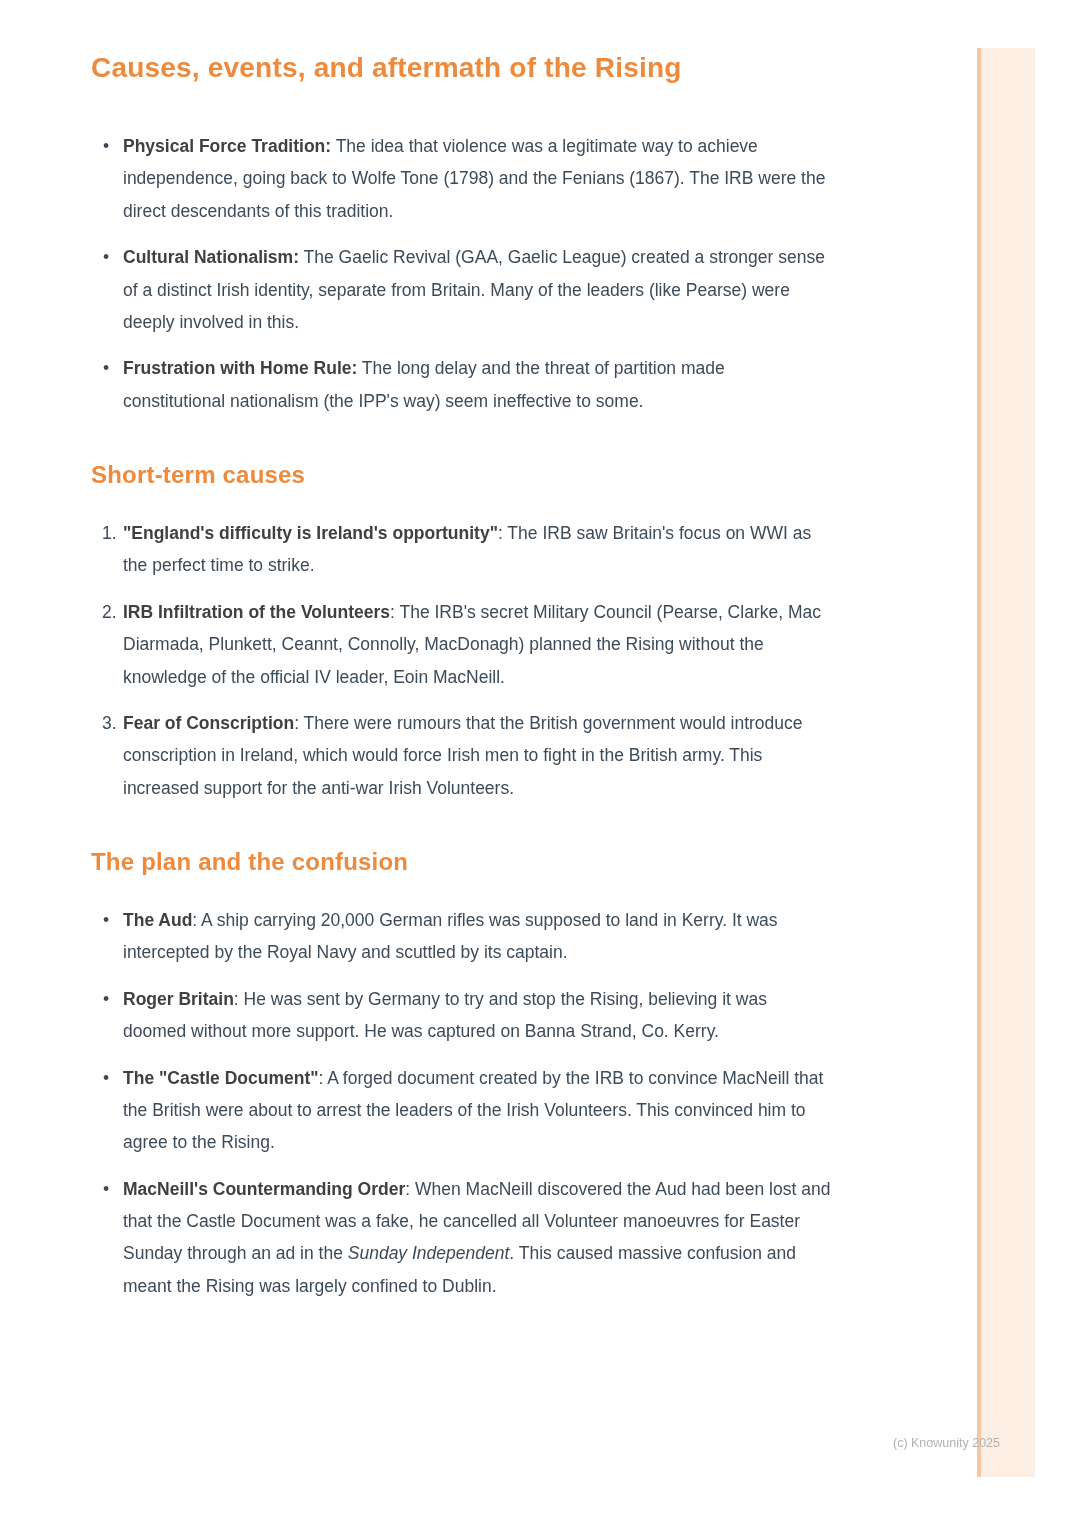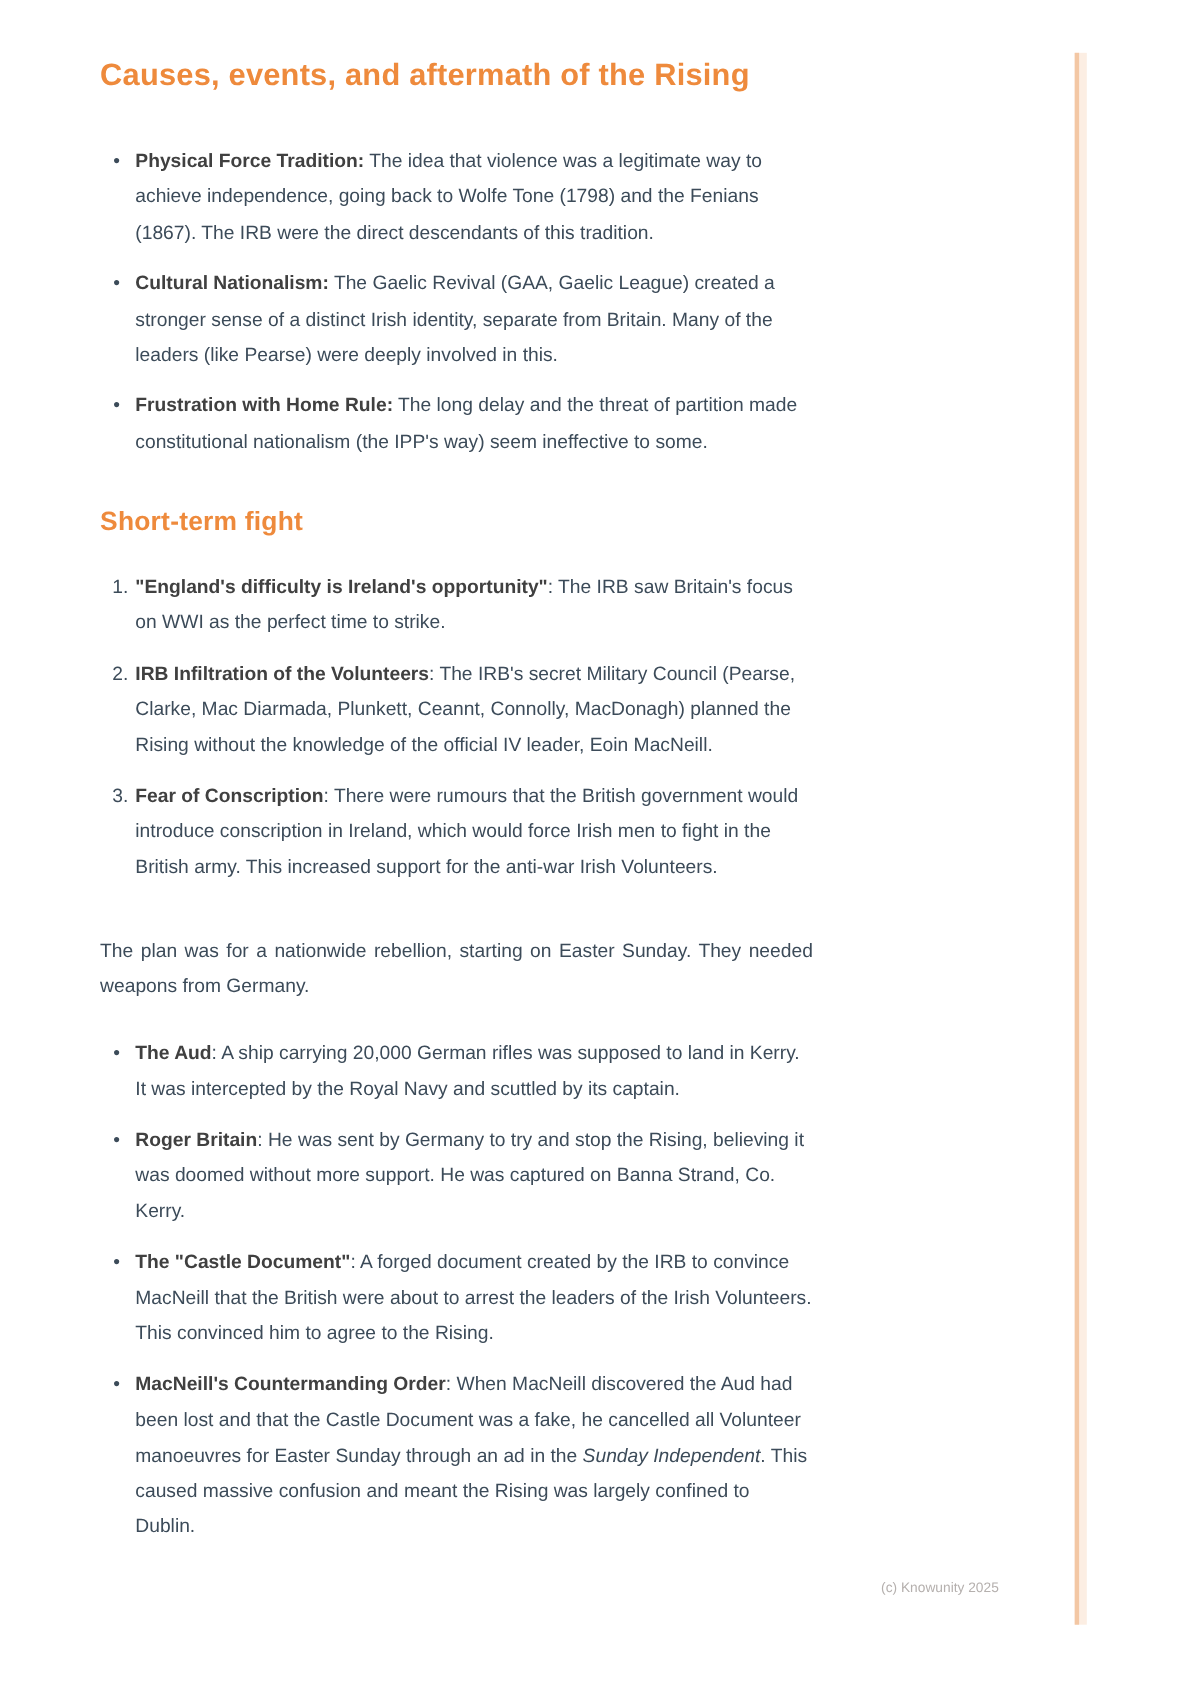--- a/index.html
+++ b/index.html
@@ -1,18 +1,18 @@
 <!DOCTYPE html>
 <html><head>
 <meta charset="utf-8">
 <style>
   html, body { margin: 0; padding: 0; background: #ffffff; }
   .page {
     position: relative;
-    width: 988px;
+    width: 1080px;
     height: 1528px;
     background: #ffffff;
     overflow: hidden;
     font-family: "Liberation Sans", "DejaVu Sans", sans-serif;
   }
   .side-bar {
     position: absolute;
     top: 48px;
     left: 977px;
     width: 54px;
@@ -95,39 +95,39 @@
           <span class="li-text"><span class="lead">Cultural Nationalism:</span><span> The Gaelic Revival (GAA, Gaelic League) created a stronger sense of a distinct Irish identity, separate from Britain. Many of the leaders (like Pearse) were deeply involved in this.</span></span>
         </li>
         <li>
           <span class="marker">•</span>
           <span class="li-text"><span class="lead">Frustration with Home Rule:</span><span> The long delay and the threat of partition made constitutional nationalism (the IPP's way) seem ineffective to some.</span></span>
         </li>
       </ul>
     </div>
 
     <div class="section">
-      <h2 class="section-heading">Short-term fight</h2>
+      <h2 class="section-heading">Short-term causes</h2>
       <ul class="doc-list">
         <li>
           <span class="marker num">1.</span>
           <span class="li-text"><span class="lead">"England's difficulty is Ireland's opportunity"</span><span>: The IRB saw Britain's focus on WWI as the perfect time to strike.</span></span>
         </li>
         <li>
           <span class="marker num">2.</span>
           <span class="li-text"><span class="lead">IRB Infiltration of the Volunteers</span><span>: The IRB's secret Military Council (Pearse, Clarke, Mac Diarmada, Plunkett, Ceannt, Connolly, MacDonagh) planned the Rising without the knowledge of the official IV leader, Eoin MacNeill.</span></span>
         </li>
         <li>
           <span class="marker num">3.</span>
           <span class="li-text"><span class="lead">Fear of Conscription</span><span>: There were rumours that the British government would introduce conscription in Ireland, which would force Irish men to fight in the British army. This increased support for the anti-war Irish Volunteers.</span></span>
         </li>
       </ul>
     </div>
 
     <div class="section">
-      <p class="intro-para">The plan was for a nationwide rebellion, starting on Easter Sunday. They needed weapons from Germany.</p>
+      <h2 class="section-heading">The plan and the confusion</h2>
       <ul class="doc-list">
         <li>
           <span class="marker">•</span>
           <span class="li-text"><span class="lead">The Aud</span><span>: A ship carrying 20,000 German rifles was supposed to land in Kerry. It was intercepted by the Royal Navy and scuttled by its captain.</span></span>
         </li>
         <li>
           <span class="marker">•</span>
           <span class="li-text"><span class="lead">Roger Britain</span><span>: He was sent by Germany to try and stop the Rising, believing it was doomed without more support. He was captured on Banna Strand, Co. Kerry.</span></span>
         </li>
         <li>

